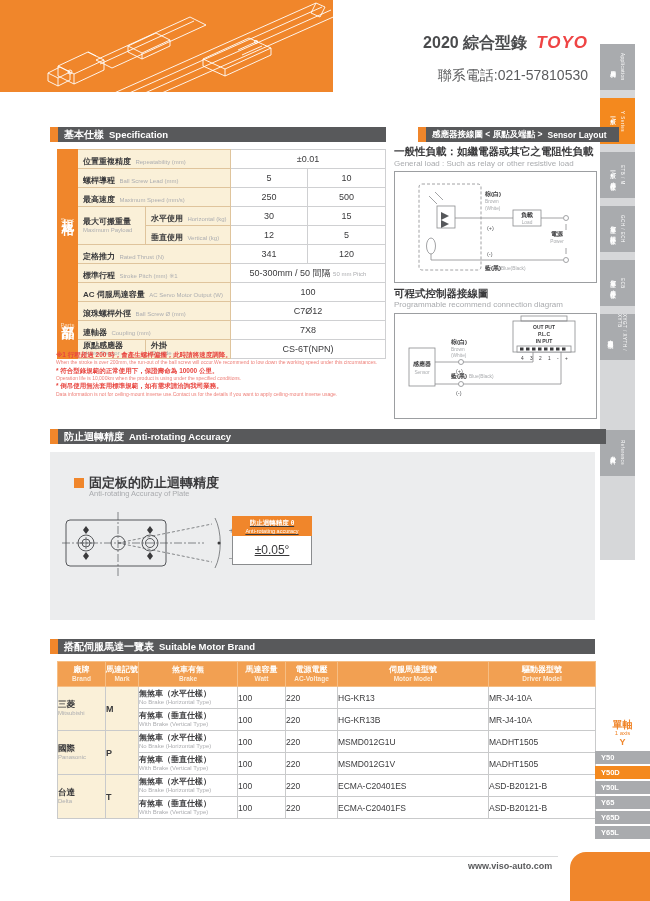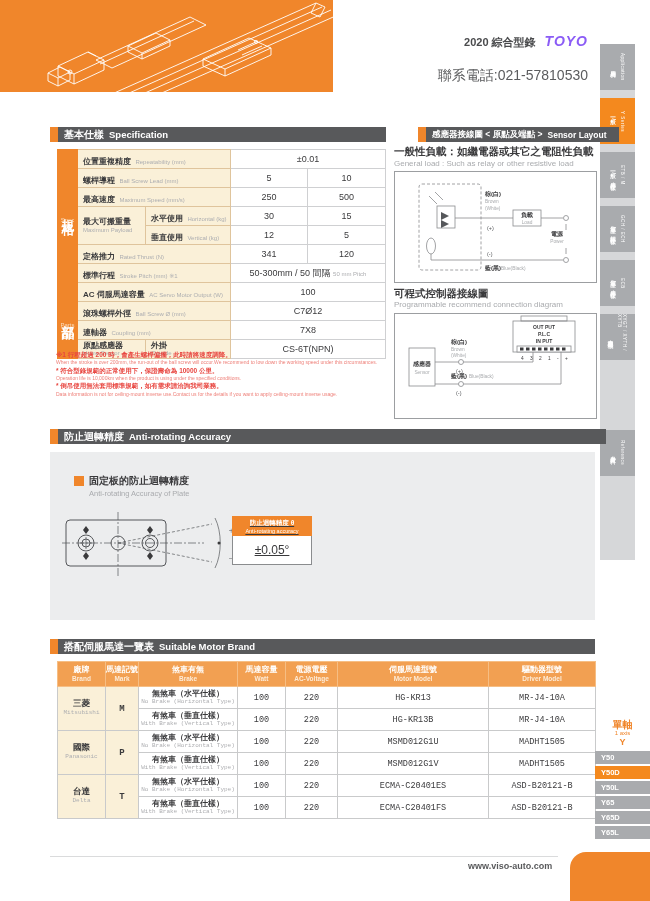--- a/index.html
+++ b/index.html
@@ -2,22 +2,22 @@
 <html><head>
 <meta charset="utf-8">
 <style>
   html,body{margin:0;padding:0;background:#fff;}
   .page{position:relative;width:650px;height:901px;background:#fff;overflow:hidden;
         font-family:"Liberation Sans","DejaVu Sans",sans-serif;color:#3A3A3C;}
 
   
   .hero{position:absolute;left:0;top:0;width:333px;height:92px;background:#F0862B;}
   .catalog{position:absolute;top:33px;right:62px;display:flex;gap:9px;align-items:baseline;}
-  .catalog .cat{font-size:11px;font-weight:bold;color:#4A4B4D;}
-  .catalog .logo{font-size:14px;font-weight:900;font-style:italic;color:#8b5cf6;letter-spacing:1px;}
+  .catalog .cat{font-size:16px;font-weight:bold;color:#4A4B4D;}
+  .catalog .logo{font-size:17px;font-weight:900;font-style:italic;color:#ef4444;letter-spacing:1px;}
   .phone{position:absolute;top:67px;right:62px;font-size:14px;color:#5B5C5E;}
 
   
   .strip{position:absolute;left:600px;top:44px;width:35px;height:516px;background:#D6D7D9;}
   .vtab{position:absolute;left:600px;width:35px;height:46px;background:#A9ABAE;
         display:flex;align-items:center;justify-content:center;gap:2px;}
   .vtab.active{background:#F4891E;}
   .vtab .zh{writing-mode:vertical-rl;font-size:5.5px;font-weight:bold;color:#fff;letter-spacing:1px;}
   .vtab .en{writing-mode:vertical-rl;font-size:4.5px;color:#fff;letter-spacing:.5px;}
   .vt1{top:44px}.vt2{top:98px}.vt3{top:152px}.vt4{top:206px}.vt5{top:260px}.vt6{top:314px}.vt7{top:430px}
@@ -64,37 +64,37 @@
   .svg-zh{font-size:6px;font-weight:bold;fill:#3A3A3C;}
   .svg-en{font-size:4.8px;fill:#A9ABAE;}
   .svg-sign{font-size:5.5px;fill:#55575A;}
   .svg-plc{font-size:5px;font-weight:bold;fill:#3A3A3C;text-anchor:middle;}
   .svg-term{font-size:4.8px;fill:#3A3A3C;letter-spacing:2.5px;}
 
   
   .panel{position:absolute;left:50px;top:452px;width:545px;height:168px;background:#ECEDEE;}
   .panel-sub{position:absolute;left:24px;top:22px;display:flex;align-items:center;gap:5px;}
   .panel-sub .osq{width:10px;height:10px;background:#F0862B;}
-  .panel-sub .t{font-size:10px;font-weight:bold;}
+  .panel-sub .t{font-size:13px;font-weight:bold;}
   .panel-sub-en{position:absolute;left:39px;top:37px;font-size:7.5px;color:#A9ABAE;}
   .svg-theta{font-size:9px;font-style:italic;fill:#55575A;font-family:"Liberation Serif",serif;}
   .badge{position:absolute;left:182px;top:64px;width:80px;text-decoration:underline;}
   .badge-head{background:#F0862B;color:#fff;text-align:center;padding:3px 0 2px;}
   .badge-head .bh1{display:block;font-size:6.5px;font-weight:bold;}
   .badge-head .bh2{display:block;font-size:5.5px;}
   .badge-body{height:28px;background:#fff;border:1px solid #8A8C8E;border-top:none;
               display:flex;align-items:center;justify-content:center;font-size:12px;color:#3A3A3C;}
 
   
   .motor-table{position:absolute;left:57px;top:661px;width:538px;border-collapse:collapse;table-layout:fixed;}
   .motor-table th{background:#F2A052;border:1px solid #F6BE84;height:24px;padding:0;}
   .hzh{display:block;font-size:8px;font-weight:bold;color:#fff;line-height:1.2;}
   .hen{display:block;font-size:6.5px;color:#FDEBD7;line-height:1.2;}
-  .motor-table td{border:1px solid #C9CACB;height:21px;background:#fff;text-align:center;
-                  font-size:8.5px;color:#3A3A3C;padding:0;font-family:Liberation Mono, monospace;}
+  .motor-table td{border:1px solid #C9CACB;height:21px;background:#fff;
+                  font-size:8.5px;color:#3A3A3C;padding:0;}
   td.brand-cell,td.mark-cell{background:#FAF0D8;}
   td.mark-cell{font-weight:bold;font-size:9px;}
   .bzh2{display:block;font-size:8.5px;font-weight:bold;line-height:1.15;}
   .ben2{display:block;font-size:6px;color:#ADAEB1;line-height:1.15;}
   .kzh{display:block;font-size:8px;font-weight:bold;line-height:1.15;}
   .ken{display:block;font-size:6px;color:#ADAEB1;line-height:1.15;}
 
   
   .mnav{position:absolute;left:595px;top:719px;width:55px;}
   .axis-zh{font-size:10px;font-weight:bold;color:#F0862B;text-align:center;line-height:1.1;}

